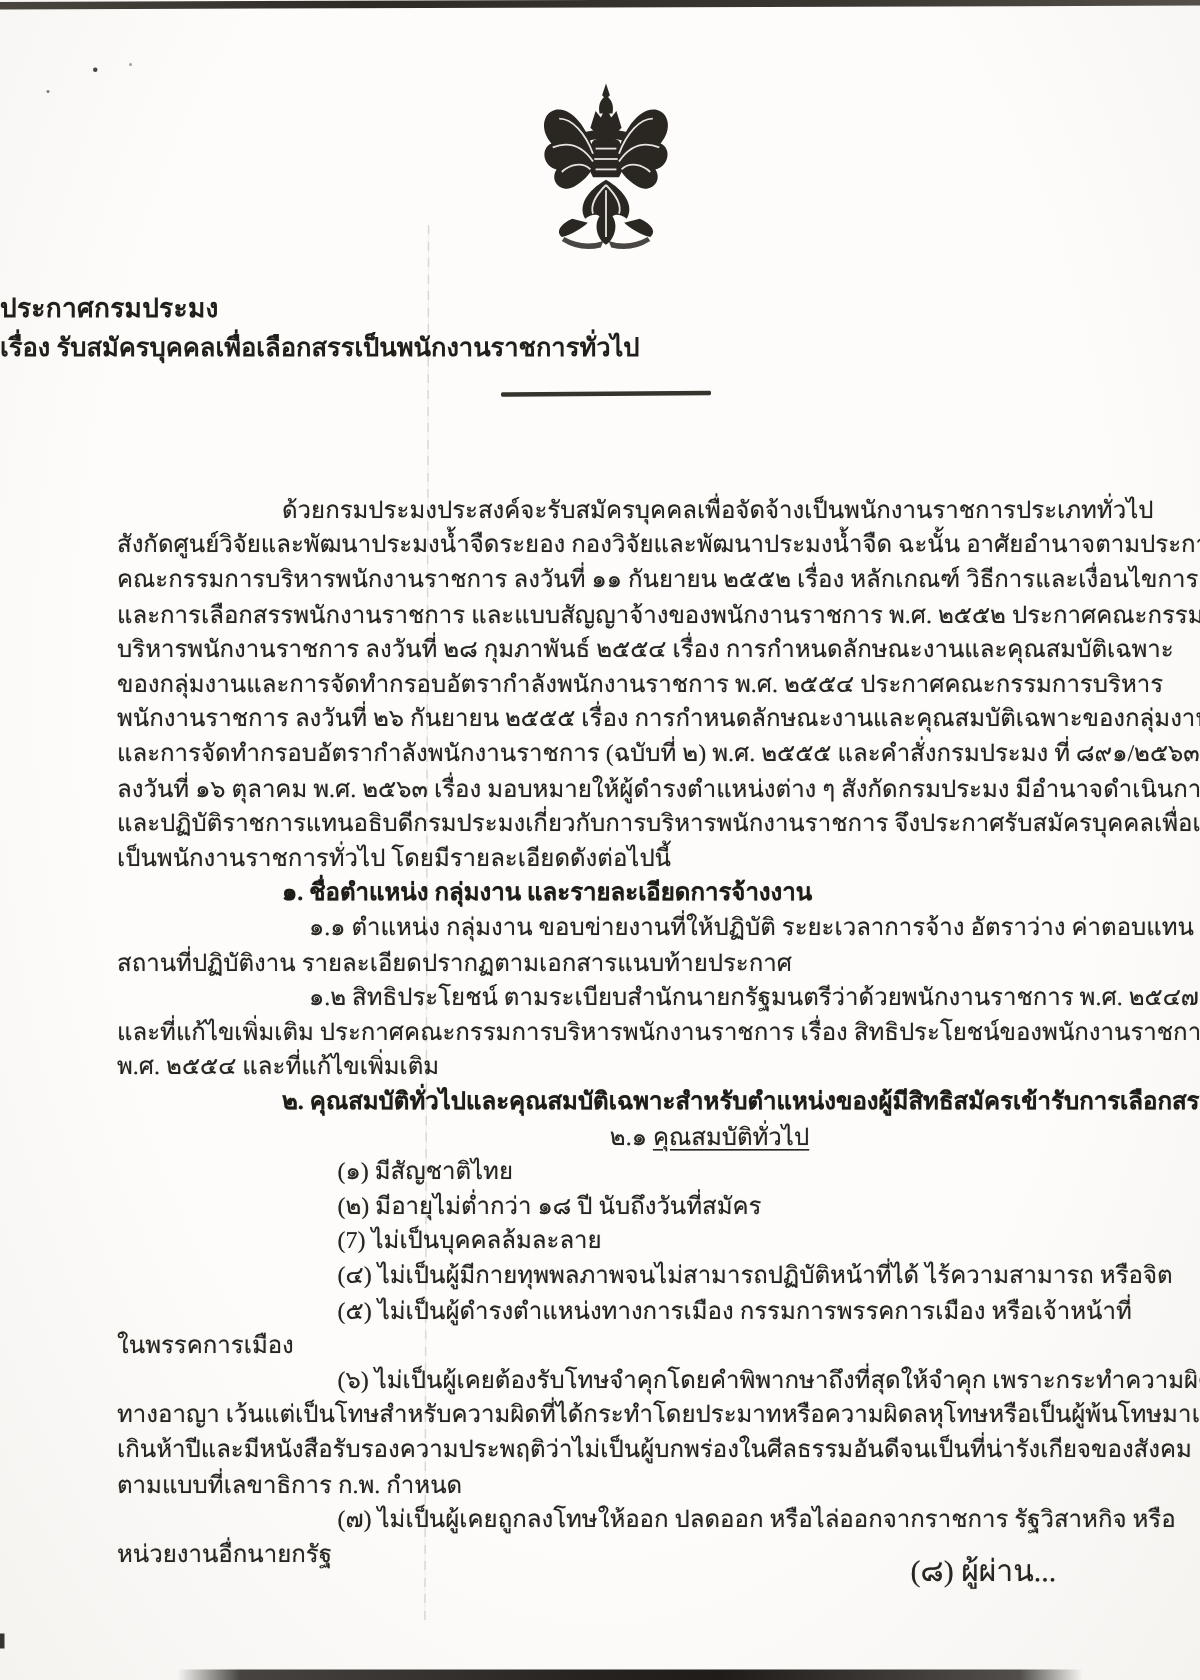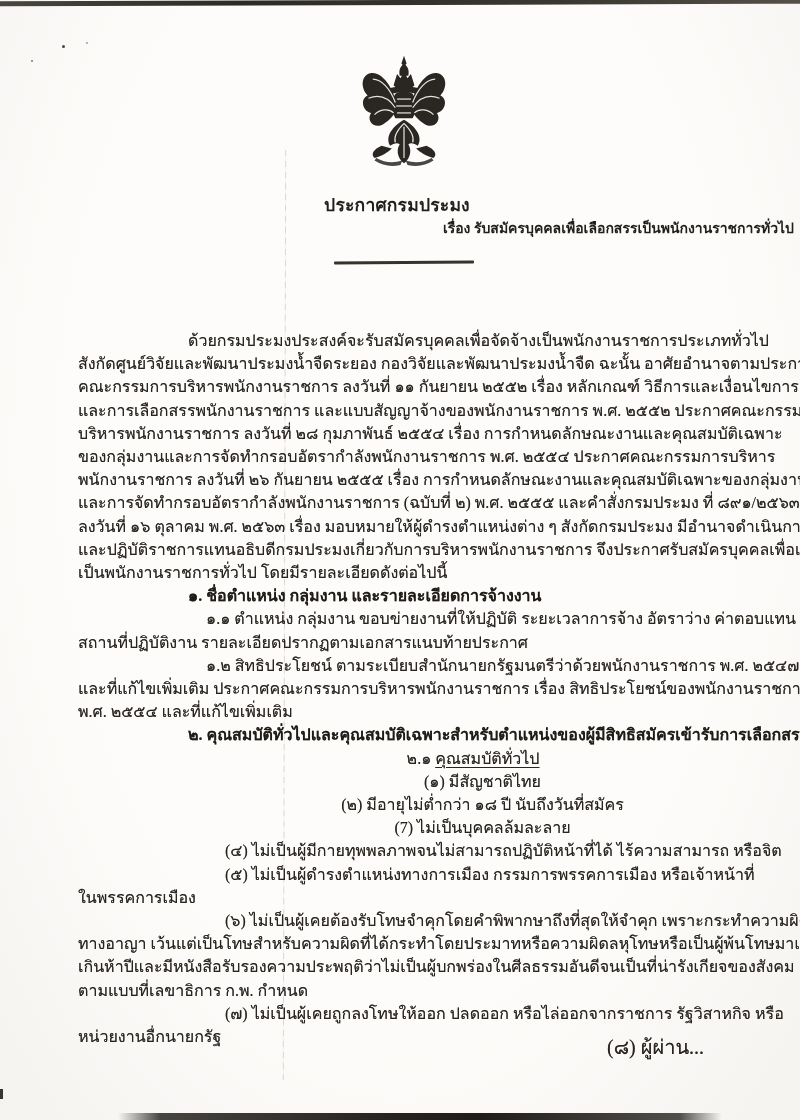--- a/index.html
+++ b/index.html
@@ -33,42 +33,42 @@
   .fold-line{
     position:absolute;left:284px;top:150px;bottom:40px;width:1px;
     background:repeating-linear-gradient(180deg,rgba(130,120,108,.28) 0 6px,rgba(130,120,108,.08) 6px 11px);
     transform:rotate(0.15deg);
   }
   
   .emblem{position:absolute;left:352px;top:52px;width:104px;height:134px;}
   .emblem svg{width:100%;height:100%;}
   
   .doc-title{
-    position:absolute;left:0;right:6px;top:191px;text-align:center;
+    position:absolute;left:0;right:6px;top:191px;text-align:left;
     font-size:17.5px;font-weight:700;letter-spacing:.2px;color:#221f1b;
   }
   .doc-subject{
-    position:absolute;left:0;right:6px;top:217px;text-align:right;
-    font-size:14px;font-weight:700;color:#221f1b;
+    position:absolute;left:0;right:6px;top:217px;text-align:left;
+    font-size:17px;font-weight:700;color:#221f1b;
   }
   .divider{
     position:absolute;left:334px;top:261px;width:140px;height:2.5px;
     background:#37332d;transform:rotate(-0.4deg);border-radius:1px;
   }
   
   .content{
     position:absolute;left:78px;top:281px;width:662px;
     font-size:16px;line-height:23.2px;
     text-shadow:0 0 .5px rgba(45,40,35,.55);
   }
   .line{white-space:nowrap;}
   .line.p1{padding-left:110px;margin-top:48px;}
   .line.h{padding-left:110px;font-weight:700;color:#1f1c18;}
   .line.sub{padding-left:128px;text-align:center;}
-  .line.item{padding-left:147px;text-align:center;}
+  .line.item{padding-left:147px;}
   .line .u{text-decoration:underline;text-underline-offset:3px;}
   .continuation{
     position:absolute;left:607px;top:1031px;font-size:20px;
     text-shadow:0 0 .5px rgba(45,40,35,.55);
   }
 </style>
 </head>
 <body>
 
 <div class="page">

